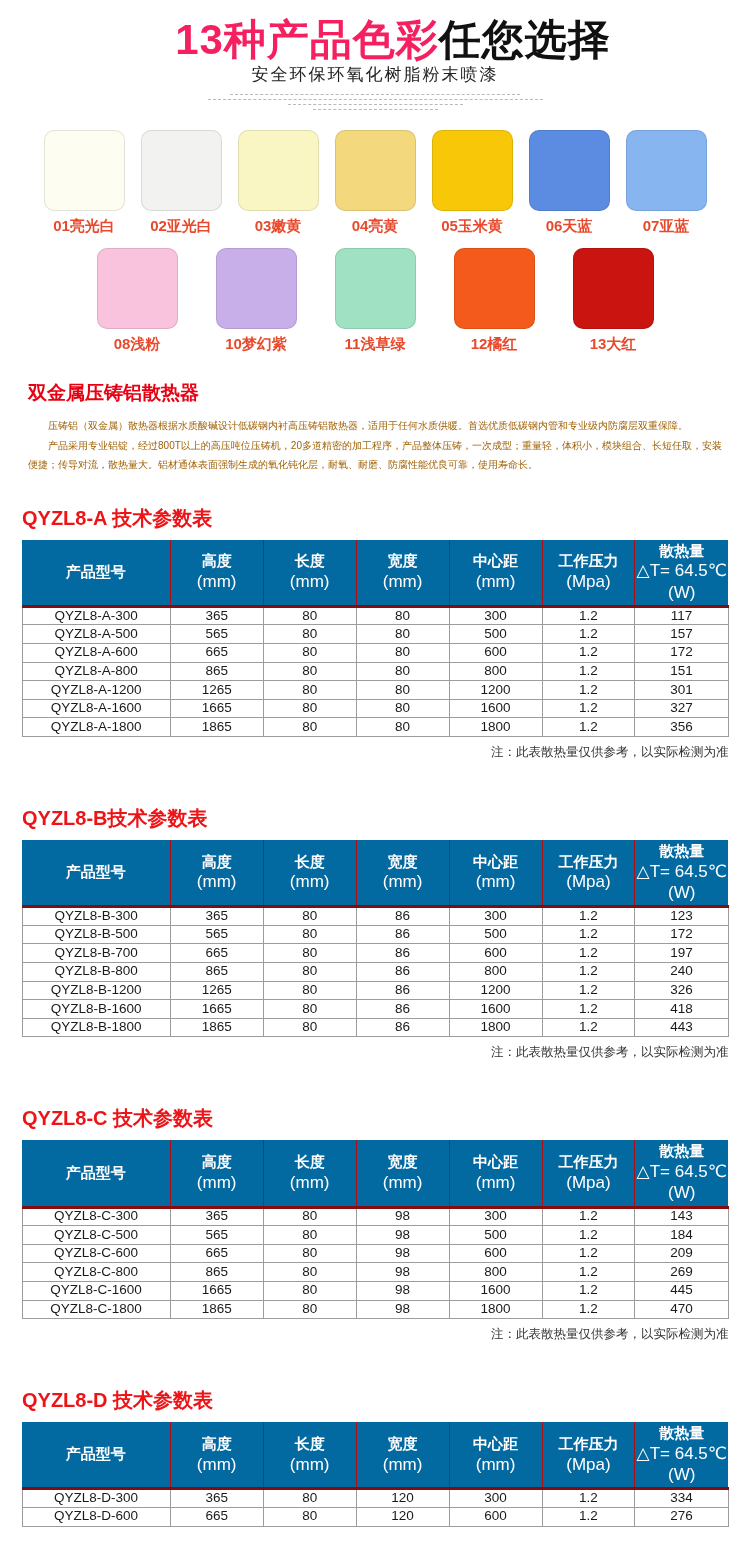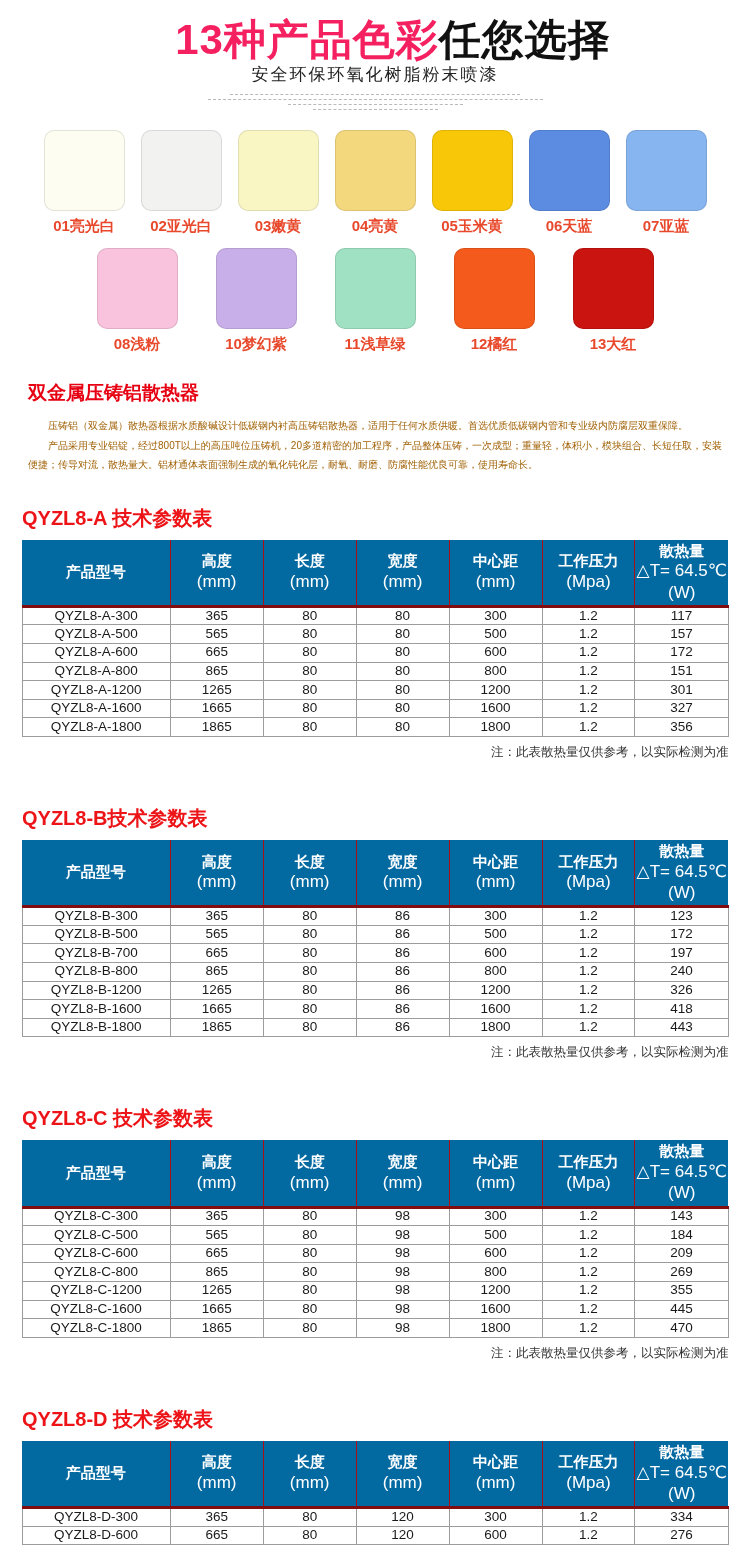--- a/index.html
+++ b/index.html
@@ -444,29 +444,20 @@
           <tr>
             <td>QYZL8-C-800</td>
             <td>865</td>
             <td>80</td>
             <td>98</td>
             <td>800</td>
             <td>1.2</td>
             <td>269</td>
           </tr>
           <tr>
-            <td>QYZL8-C-1200</td>
-            <td>1265</td>
-            <td>80</td>
-            <td>98</td>
-            <td>1200</td>
-            <td>1.2</td>
-            <td>355</td>
-          </tr>
-          <tr>
             <td>QYZL8-C-1600</td>
             <td>1665</td>
             <td>80</td>
             <td>98</td>
             <td>1600</td>
             <td>1.2</td>
             <td>445</td>
           </tr>
           <tr>
             <td>QYZL8-C-1800</td>

